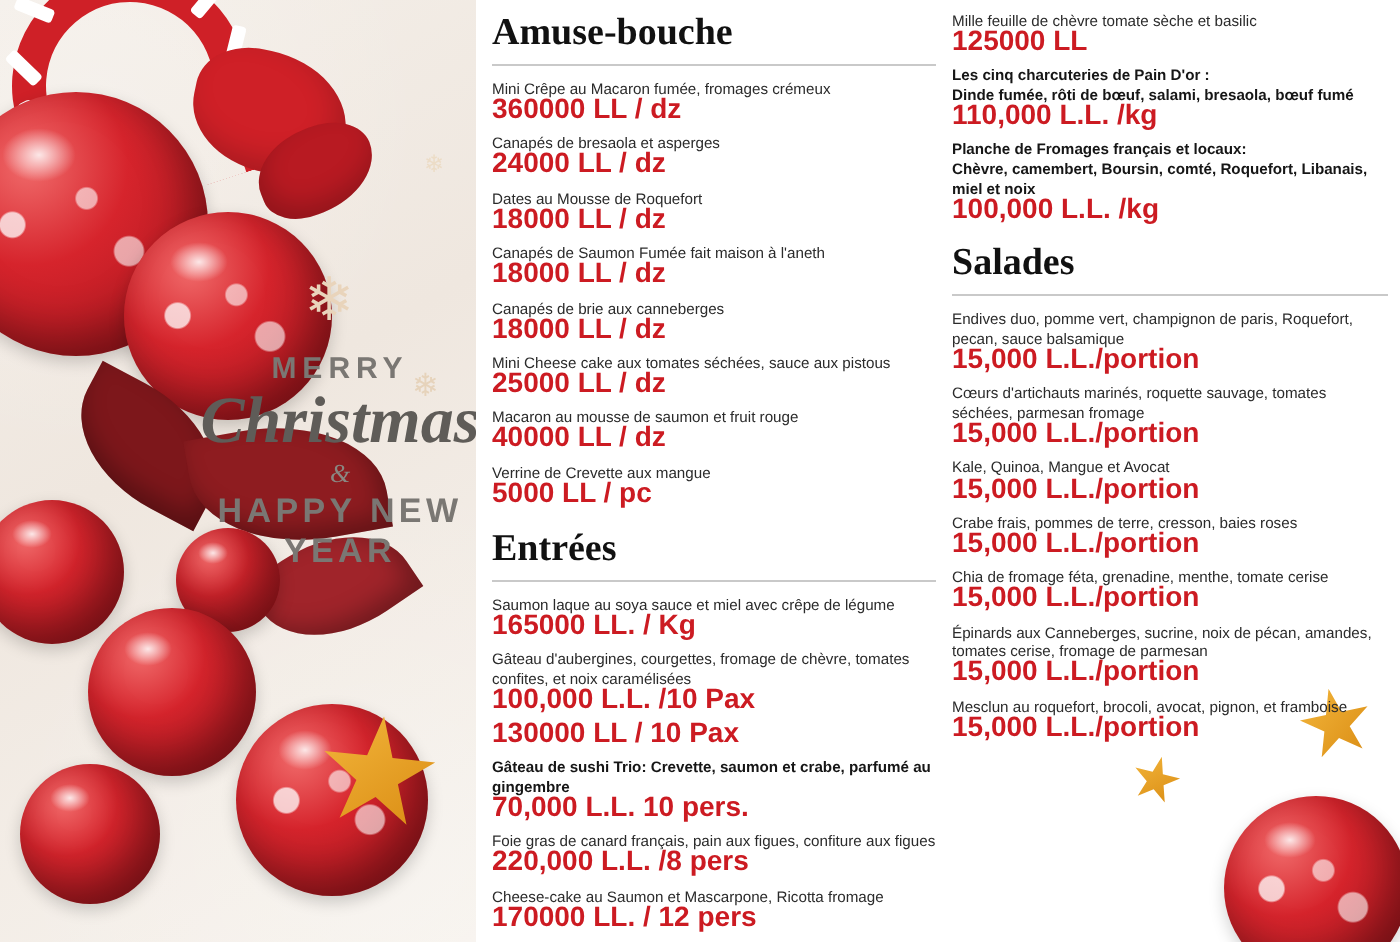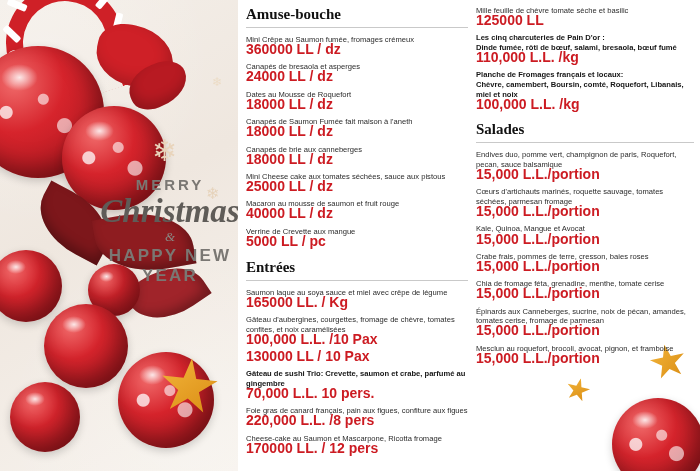--- a/index.html
+++ b/index.html
@@ -139,21 +139,21 @@
   
   .col {
     position:absolute; top:6px;
   }
   .col-mid { left: 246px; width: 222px; }
   .col-right { left: 476px; width: 218px; }
 
   .sec-title {
     font-family: "Liberation Serif", serif;
     font-weight: 700;
-    font-size: 15px;
+    font-size: 19px;
     color: #111111;
     margin: 0 0 4px 0;
   }
   .sec-rule {
     height: 1px; background: #c9c9c9; margin: 0 0 7px 0;
   }
   .item { margin-bottom: 7.5px; }
   .item .name {
     font-size: 7.6px; line-height: 9.6px; color: #2b2b2b;
   }
@@ -229,21 +229,21 @@
       <span class="deco"></span>
     </div>
   <div class="star-gold" style="left:650px; top:344px; width:36px; height:36px; transform:rotate(-12deg);"></div>
   <div class="star-gold" style="left:566px; top:378px; width:24px; height:24px; transform:rotate(14deg);"></div>
 
   <div class="col col-mid">
       <div class="section">
         <div class="sec-title">Amuse-bouche</div>
         <div class="sec-rule"></div>
         <div class="item">
-          <div class="name" style="white-space: pre-line;">Mini Crêpe au Saumon fumée, fromages crémeux</div>
+          <div class="name" style="white-space: pre-line;">Mini Crêpe au Macaron fumée, fromages crémeux</div>
           <div class="price">360000 LL / dz</div>
         </div>
         <div class="item">
           <div class="name" style="white-space: pre-line;">Canapés de bresaola et asperges</div>
           <div class="price">24000 LL / dz</div>
         </div>
         <div class="item">
           <div class="name" style="white-space: pre-line;">Dates au Mousse de Roquefort</div>
           <div class="price">18000 LL / dz</div>
         </div>

